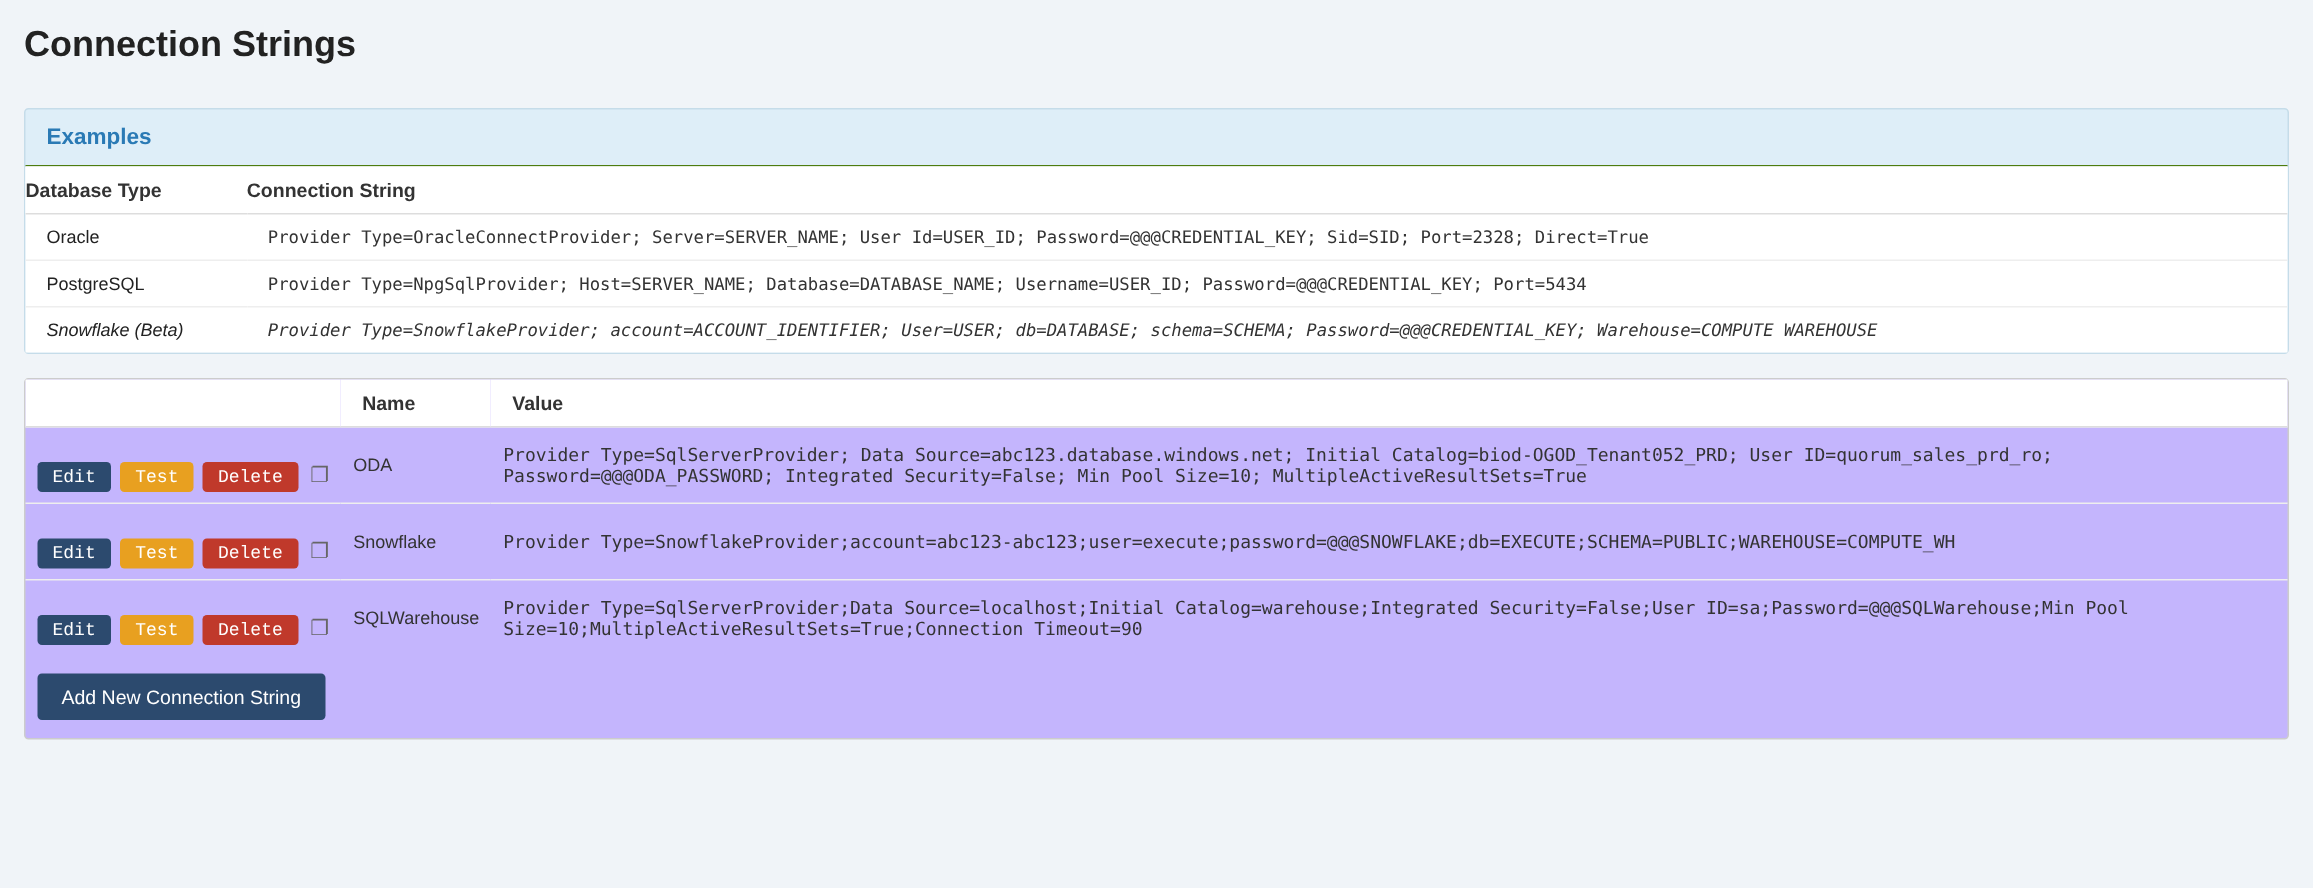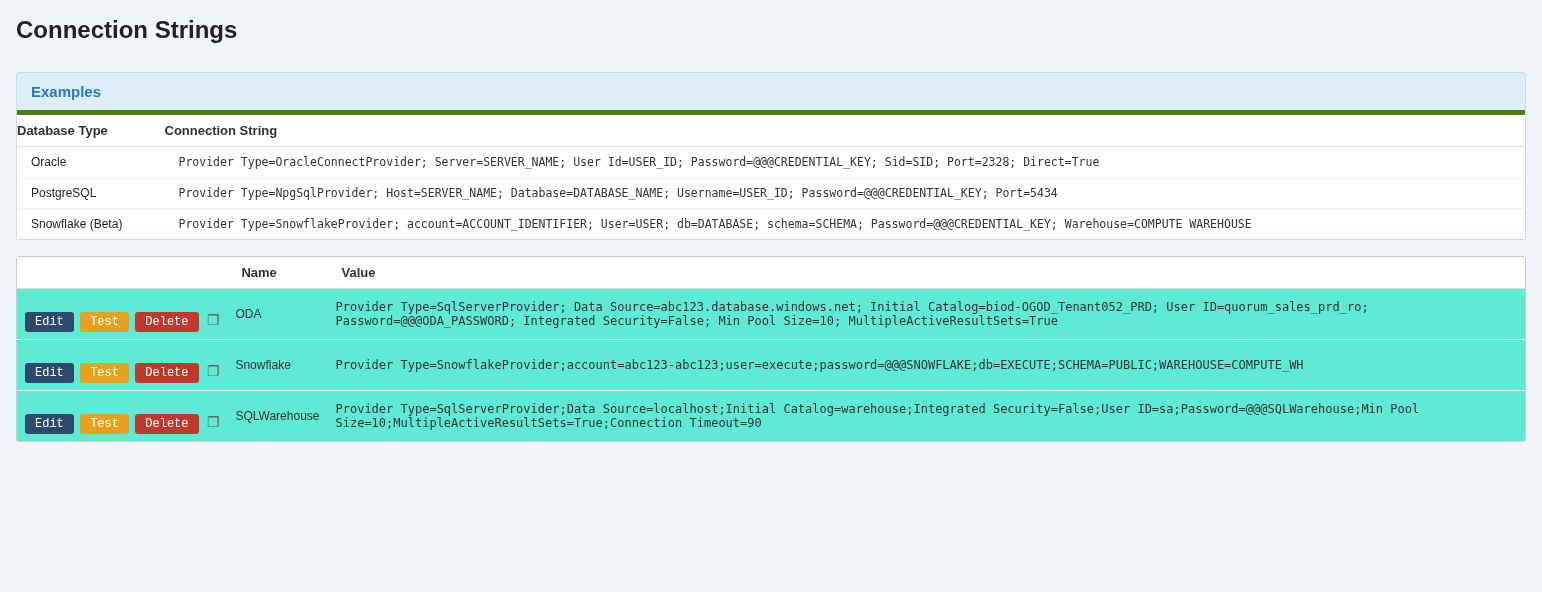--- a/index.html
+++ b/index.html
@@ -21,21 +21,21 @@
       border: 1px solid #c5dce9;
       border-radius: 3px;
       margin-bottom: 16px;
       padding: 0;
     }
     .examples-header {
       padding: 10px 14px;
       font-size: 15px;
       font-weight: bold;
       color: #2a7ab5;
-      border-bottom: 5px solid #4d7c0f;
+      border-bottom: 1px solid #4d7c0f;
     }
     .examples-table {
       width: 100%;
       border-collapse: collapse;
       background: #fff;
     }
     .examples-table th {
       text-align: left;
       padding: 8px 0;
       font-weight: bold;
@@ -44,34 +44,35 @@
       background: #fff;
     }
     .examples-table td {
       padding: 8px 14px;
       vertical-align: top;
       border-bottom: 1px solid #eee;
       font-size: 12px;
     }
     .examples-table tr:last-child td {
       border-bottom: none;
+      font-style: italic;
     }
     .examples-table td:first-child {
       white-space: nowrap;
       min-width: 110px;
       color: #222;
     }
     .examples-table td:last-child {
       color: #333;
       font-family: monospace;
       font-size: 11.5px;
       word-break: break-word;
     }
     .connections-section {
-      background: #5eead4;
+      background: #c4b5fd;
       border: 1px solid #ccc;
       border-radius: 3px;
     }
     .connections-table {
       width: 100%;
       border-collapse: collapse;
     }
     .connections-table th {
       text-align: left;
       padding: 8px 14px;
@@ -206,13 +207,16 @@
       <button class="btn btn-edit">Edit</button>
       <button class="btn btn-test">Test</button>
       <button class="btn btn-delete">Delete</button>
       <span class="copy-icon">❐</span>
     </td>
     <td class="name-cell">SQLWarehouse</td>
     <td class="value-cell">Provider Type=SqlServerProvider;Data Source=localhost;Initial Catalog=warehouse;Integrated Security=False;User ID=sa;Password=@@@SQLWarehouse;Min Pool Size=10;MultipleActiveResultSets=True;Connection Timeout=90</td>
   </tr>
       </tbody>
   </table>
+  <div>
+    <button class="add-btn">Add New Connection String</button>
+  </div>
 </div>
 
 </body></html>

